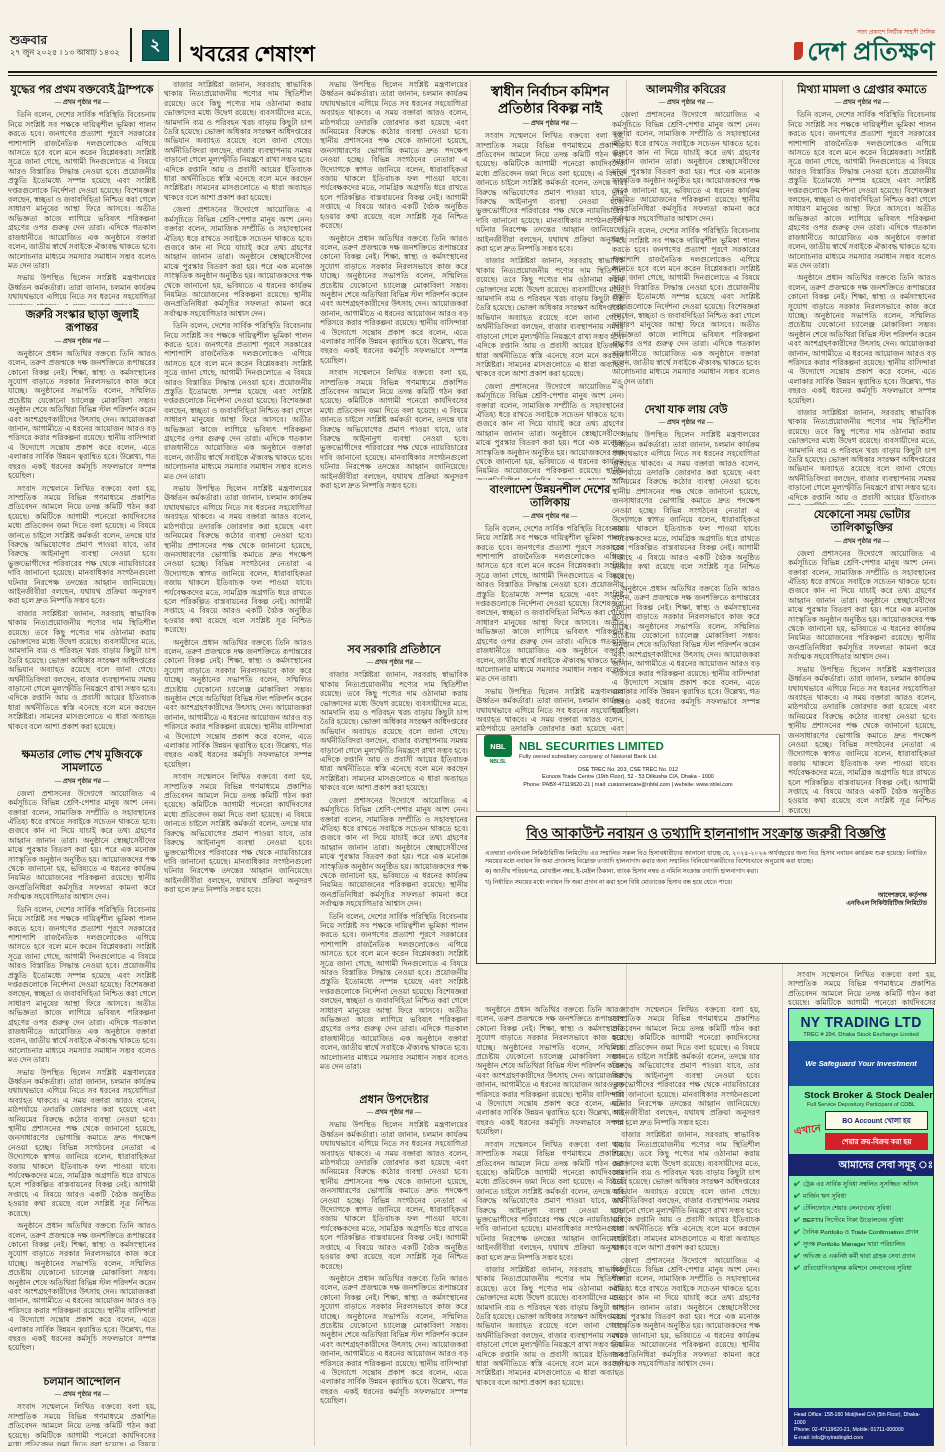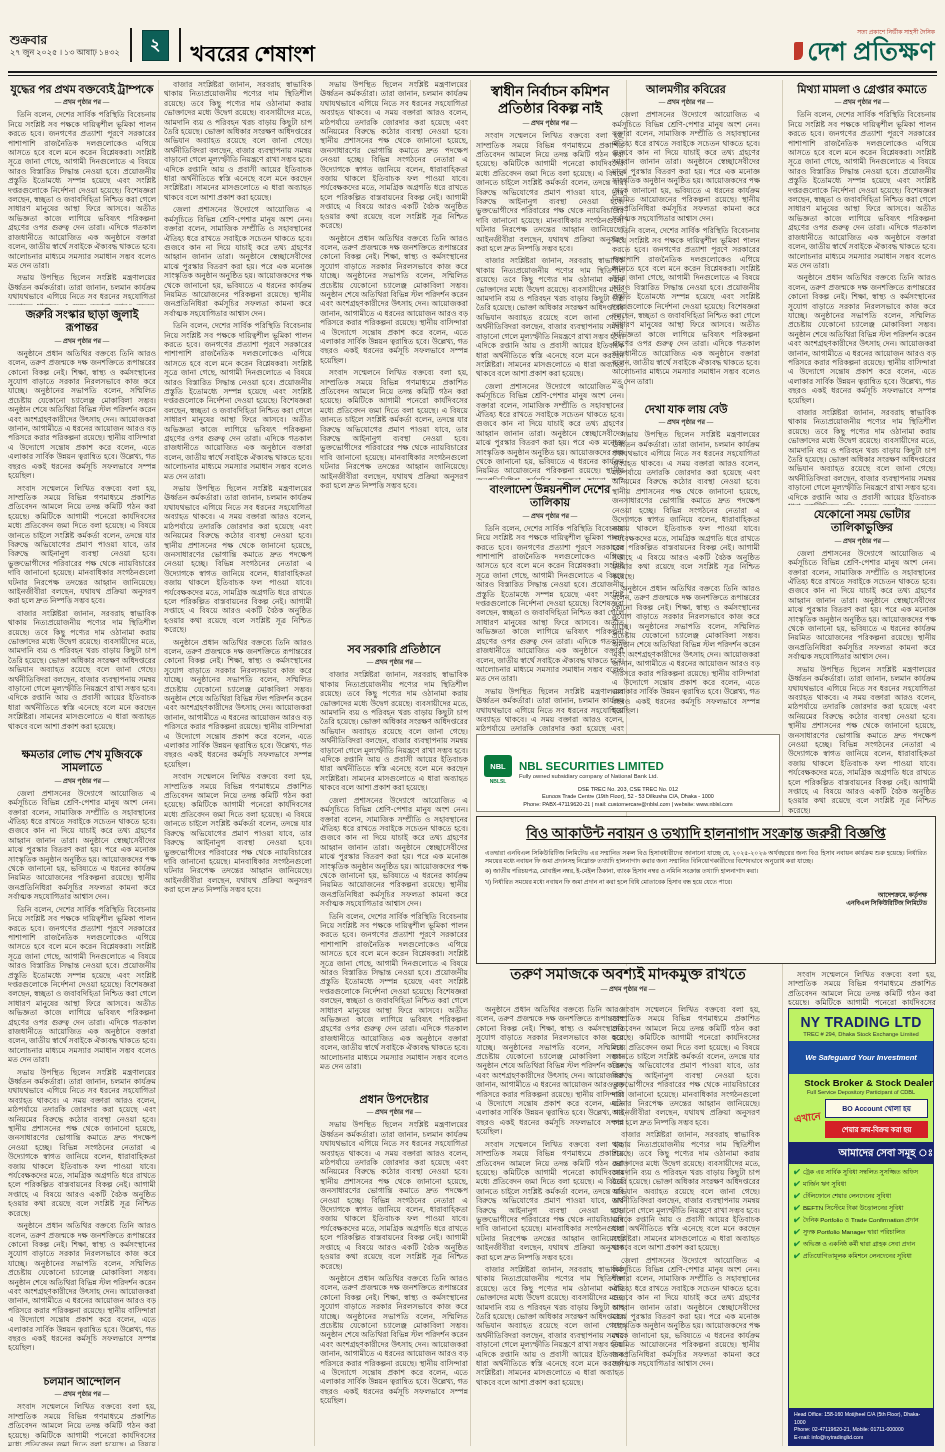--- a/index.html
+++ b/index.html
@@ -37,41 +37,41 @@
   .cont::before { content:"— "; } .cont::after { content:" —"; }
   p.body { font-size:7.5px; line-height:9.4px; text-align:justify; margin:0 0 3px; text-indent:9px; color:#1d1c17; word-break:break-word; }
   .spacer { width:100%; }
 
   
   .span-head { position:absolute; left:476px; top:966px; width:304px; height:38px; overflow:hidden; background:#f6f2e7; }
   .span-head h2 { font-size:15px; font-weight:800; text-align:center; line-height:1.15; }
   .span-head .cont { margin-top:1px; }
 
   
-  .nbl { position:absolute; left:476px; top:734px; width:304px; height:78px; background:#fffdf7; border:1px solid #8a8578; padding:20px 7px; font-family:"Liberation Sans",sans-serif; }
+  .nbl { position:absolute; left:476px; top:734px; width:304px; height:78px; background:#fffdf7; border:1px solid #8a8578; padding:0 7px; font-family:"Liberation Sans",sans-serif; }
   .nbl-top { display:flex; align-items:center; gap:7px; }
   .nbl-logo-wrap { display:flex; flex-direction:column; align-items:center; }
   .nbl-logo { width:28px; height:22px; background:#0a7a3d; color:#fff; font-size:7.5px; font-weight:800; display:flex; align-items:center; justify-content:center; border-radius:3px; }
   .nbl-logo-text { font-size:5px; font-weight:700; color:#0a7a3d; margin-top:1px; }
   .nbl-name { color:#0a7a3d; font-weight:800; font-size:11.5px; line-height:1.1; }
   .nbl-sub { font-size:5.8px; color:#333; }
   .nbl-line { font-size:5.5px; color:#222; margin-top:1.6px; text-align:center; }
 
   
   .notice { position:absolute; left:476px; top:816px; width:460px; height:148px; background:#faf7ee; border:1.5px solid #3a372f; padding:5px 8px; overflow:hidden; }
   .notice-title { font-size:14px; font-weight:800; text-align:center; margin-bottom:3px; text-decoration:underline; }
   .notice-body, .notice-item { font-size:6.2px; line-height:8.2px; text-align:justify; }
   .notice-item { margin-top:2px; }
   .notice-sign { display:flex; flex-direction:column; align-items:flex-end; margin-top:5px; font-size:6.2px; font-weight:700; line-height:1.4; }
 
   
-  .ny { position:absolute; left:788px; top:1008px; width:146px; height:438px; background:#bef264; border:1.5px solid #19246e; font-family:"Liberation Sans",sans-serif; display:flex; flex-direction:column; overflow:hidden; }
+  .ny { position:absolute; left:788px; top:1008px; width:146px; height:438px; background:#86efac; border:1.5px solid #19246e; font-family:"Liberation Sans",sans-serif; display:flex; flex-direction:column; overflow:hidden; }
   .ny-name { color:#19246e; font-weight:800; font-size:14px; text-align:center; margin-top:5px; letter-spacing:.3px; }
   .ny-trec { font-size:5.8px; text-align:center; color:#333; margin-top:1px; }
-  .ny-banner { background:#1d4fa0; color:#fff; font-size:7.6px; font-weight:700; text-align:center; padding:12px 0; margin:4px 0 3px; font-style:italic; }
+  .ny-banner { background:#1d4fa0; color:#fff; font-size:7.6px; font-weight:700; text-align:center; padding:18px 0; margin:4px 0 3px; font-style:italic; }
   .ny-role { font-size:9.5px; font-weight:800; text-align:right; color:#101010; }
   .ny-cdbl { font-size:5.6px; text-align:center; color:#333; margin:1px 0 4px; }
   .ny-row { display:flex; align-items:center; gap:4px; padding:0 5px; margin-bottom:4px; }
   .ny-here { color:#d42027; font-weight:800; font-size:10px; transform:rotate(-8deg); white-space:nowrap; }
   .ny-boxes { flex:1; display:flex; flex-direction:column; gap:3px; }
   .ny-bo { border:1.2px solid #19246e; color:#19246e; font-weight:700; font-size:7px; text-align:center; padding:2.5px 1px; background:#fdf9e8; }
   .ny-trade { background:#d42027; color:#fff; font-weight:700; font-size:7px; text-align:center; padding:2.5px 1px; }
   .ny-services-title { background:#19246e; color:#fff; font-size:10px; font-weight:700; text-align:right; padding:2.5px 0; }
   .ny-list { flex:1; padding:4px 5px 2px; }
   .ny-item { display:flex; gap:3px; font-size:6.2px; line-height:1.3; margin-bottom:4px; color:#15151a; }
@@ -253,24 +253,20 @@
     <div class="notice-title">বিও আকাউন্ট নবায়ন ও তথ্যাদি হালনাগাদ সংক্রান্ত জরুরী বিজ্ঞপ্তি</div>
     <div class="notice-body">এতদ্বারা এনবিএল সিকিউরিটিজ লিমিটেড এর সম্মানিত সকল বিও হিসাবধারীদের জানানো যাচ্ছে যে, ২০২৫-২০২৬ অর্থবছরের জন্য বিও হিসাব নবায়ন কার্যক্রম শুরু হয়েছে। নির্ধারিত সময়ের মধ্যে নবায়ন ফি জমা প্রদানসহ নিম্নোক্ত তথ্যাদি হালনাগাদ করার জন্য সম্মানিত বিনিয়োগকারীদের বিশেষভাবে অনুরোধ করা যাচ্ছে।</div>
     <div class="notice-item">ক) জাতীয় পরিচয়পত্র, মোবাইল নম্বর, ই-মেইল ঠিকানা, ব্যাংক হিসাব নম্বর ও নমিনি সংক্রান্ত তথ্যাদি হালনাগাদ করা।</div>
     <div class="notice-item">খ) নির্ধারিত সময়ের মধ্যে নবায়ন ফি জমা প্রদান না করা হলে বিধি মোতাবেক হিসাব বন্ধ হয়ে যেতে পারে।</div>
     <div class="notice-sign">
       <span>আদেশক্রমে, কর্তৃপক্ষ</span>
       <span>এনবিএল সিকিউরিটিজ লিমিটেড</span>
     </div>
   </div>
 
-  <div class="span-head">
-    <h2>তরুণ সমাজকে অবশ্যই মাদকমুক্ত রাখতে</h2>
-    <div class="cont">প্রথম পৃষ্ঠার পর</div>
-  </div>
 
   <div class="ny">
     <div class="ny-name">NY TRADING LTD</div>
     <div class="ny-trec">TREC # 294, Dhaka Stock Exchange Limited</div>
     <div class="ny-banner">We Safeguard Your Investment</div>
     <div class="ny-role">Stock Broker &amp; Stock Dealer</div>
     <div class="ny-cdbl">Full Service Depository Participant of CDBL</div>
     <div class="ny-row">
       <div class="ny-here">এখানে</div>
       <div class="ny-boxes">

